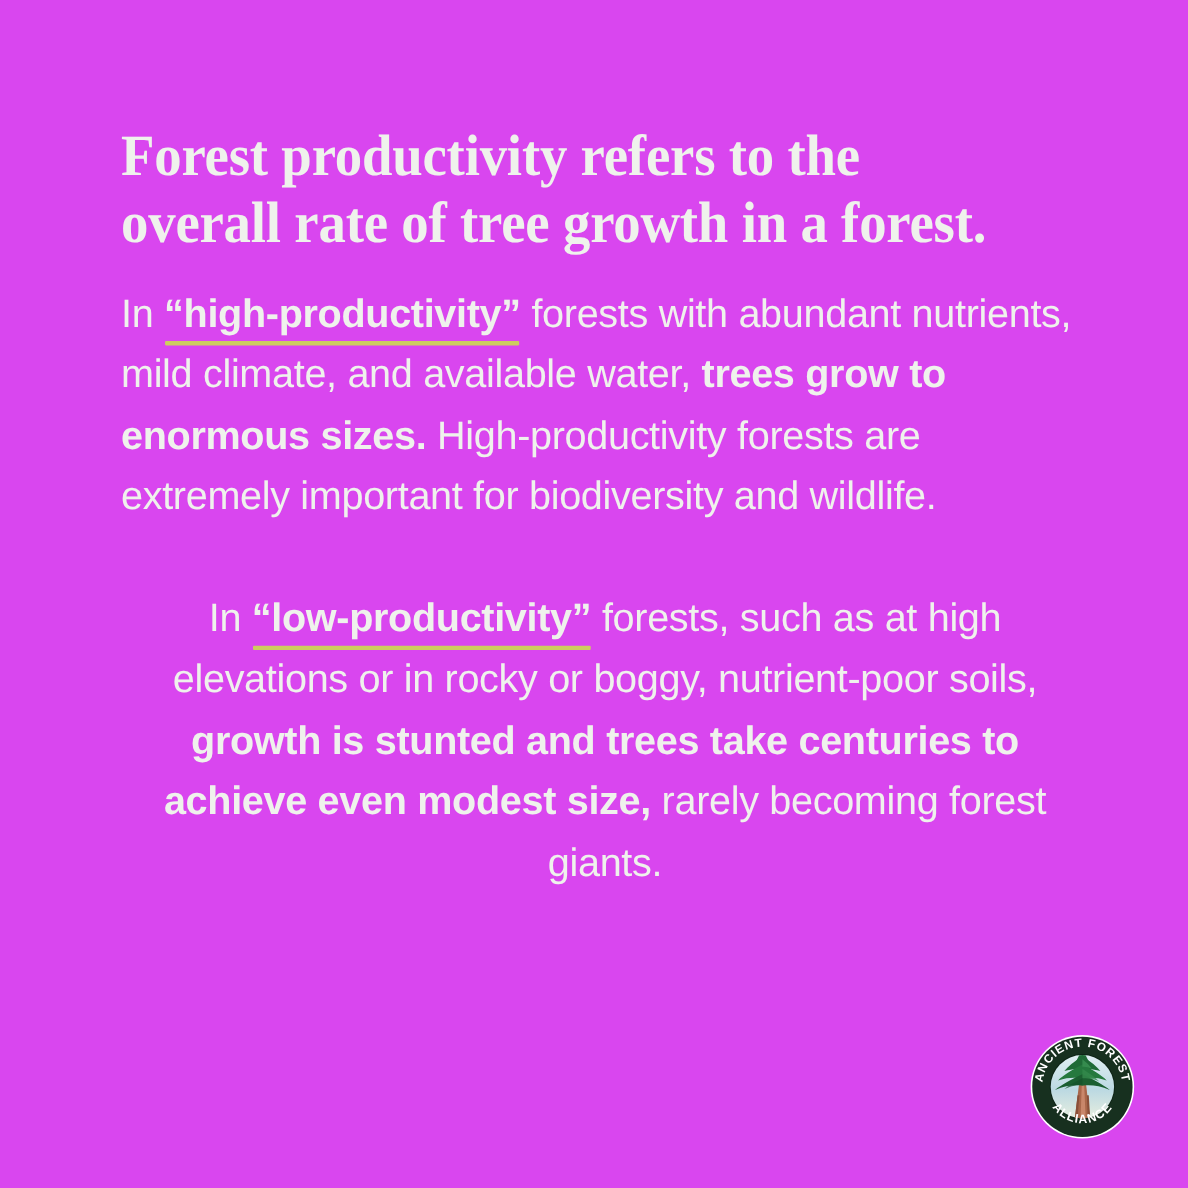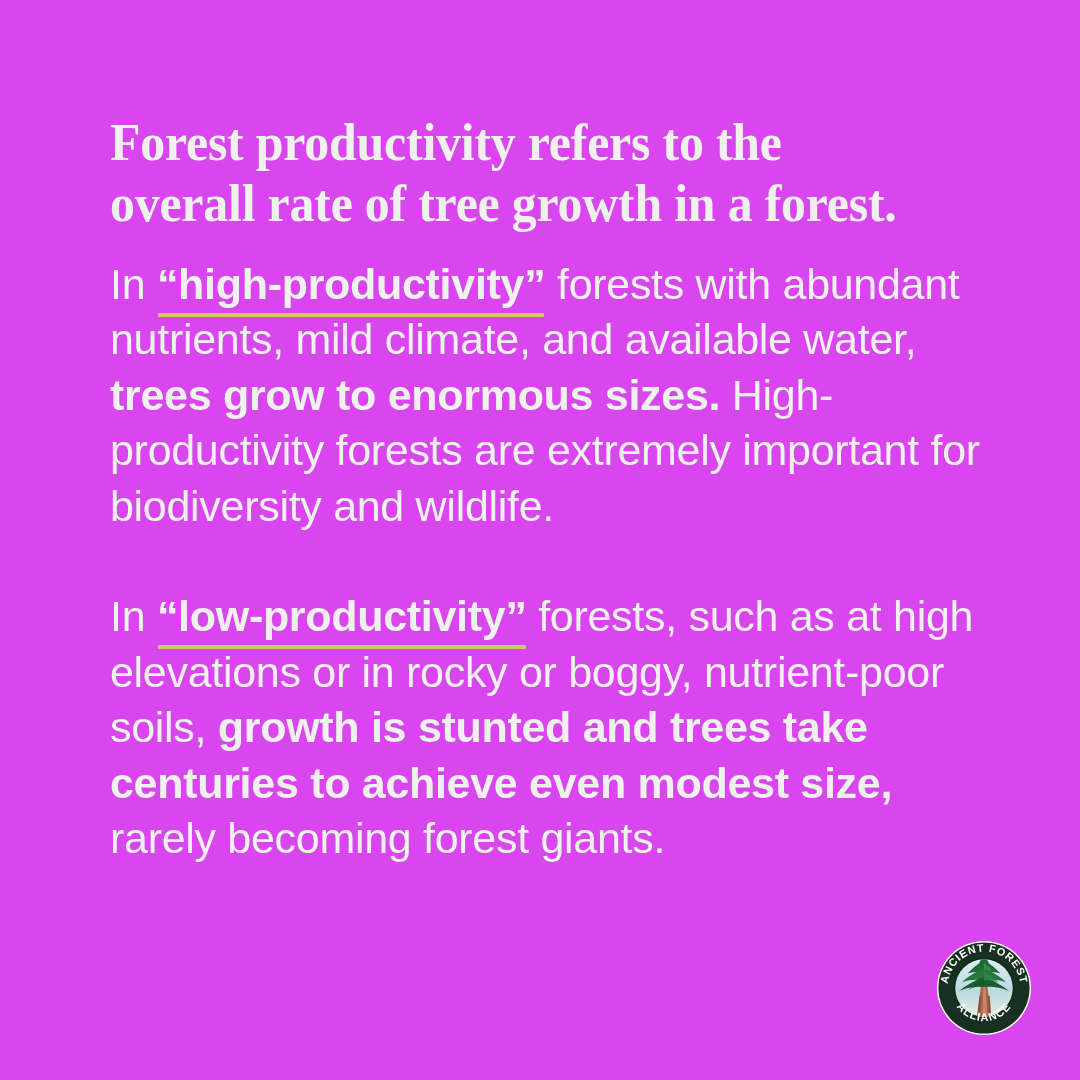--- a/index.html
+++ b/index.html
@@ -40,31 +40,32 @@
     letter-spacing: -0.2px;
     margin: 0 0 22px 0;
     transform: scaleX(0.94);
     transform-origin: left center;
     white-space: pre-line;
   }
 
   
   .body-block {
     font-family: "Liberation Sans", sans-serif;
-    font-size: 43px;
+    font-size: 36px;
     line-height: 55.5px;
     color: #eff2ec;
     font-weight: 400;
     letter-spacing: -0.3px;
   }
   .para {
     margin: 0;
   }
   .para + .para {
     margin-top: 55px;
+    text-align: center;
   }
   .body-block b,
   .body-block strong {
     font-weight: 700;
   }
   .underlined {
     font-weight: 700;
     position: relative;
     white-space: nowrap;
   }

